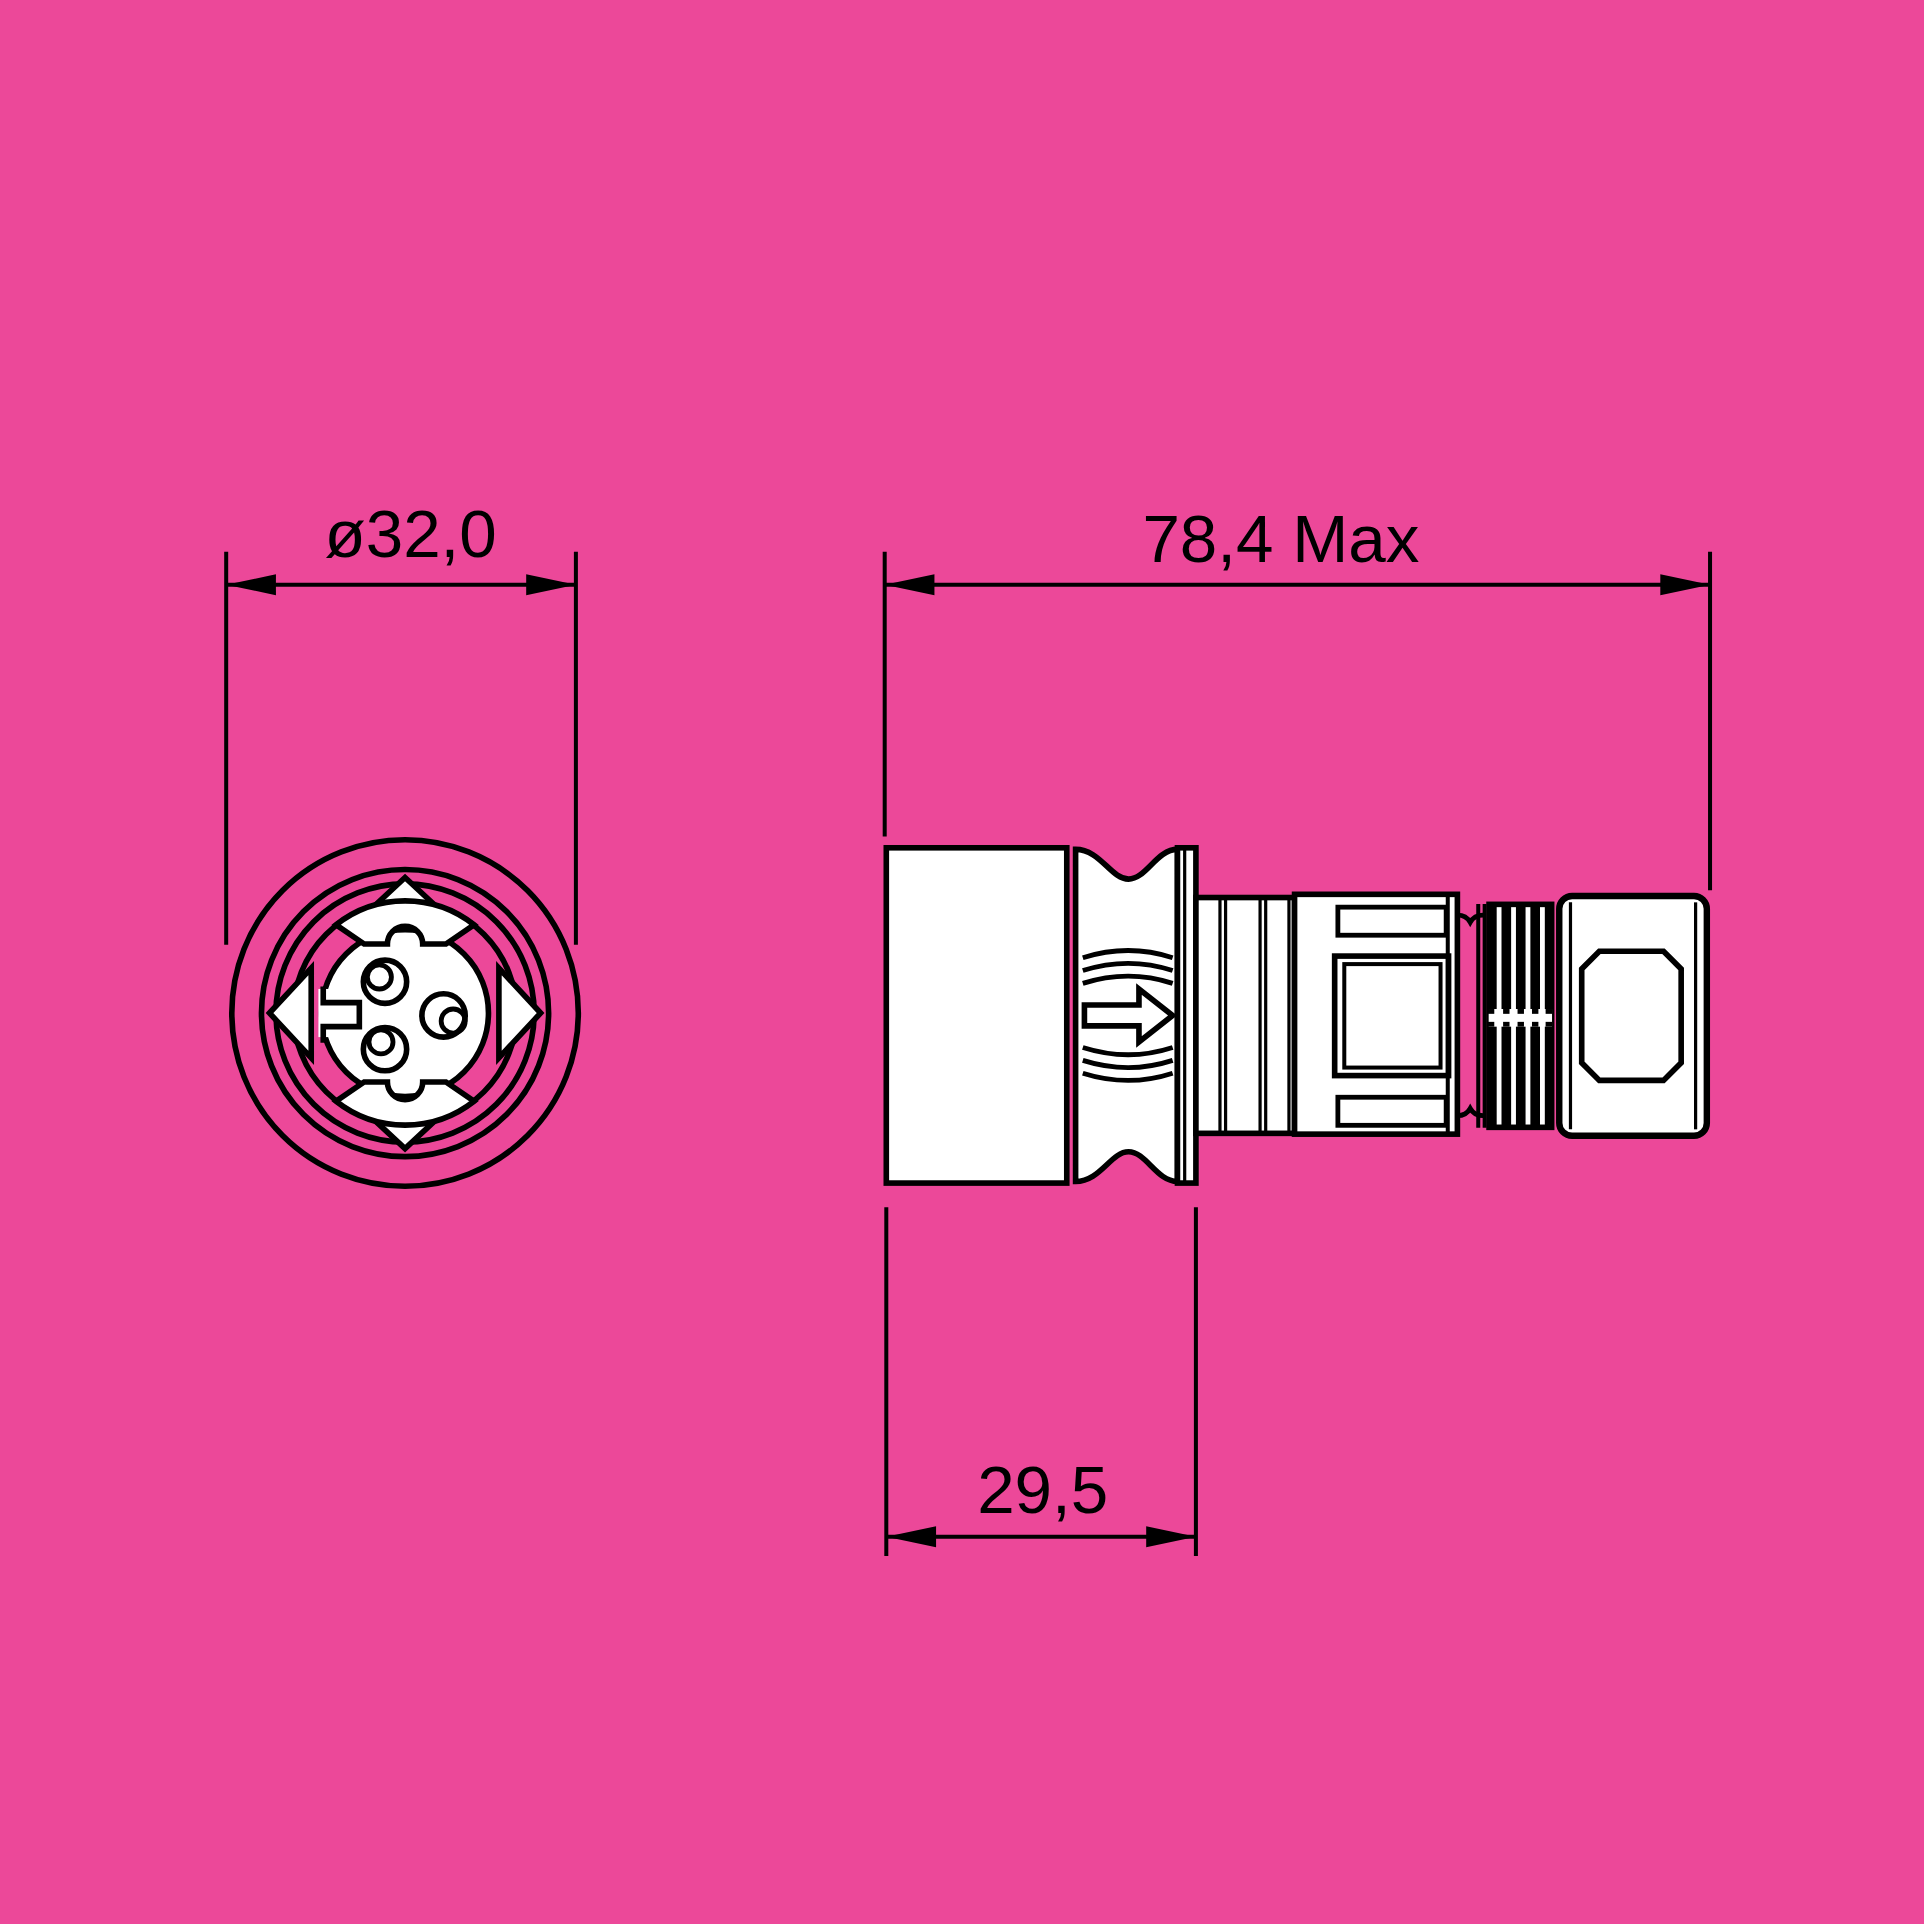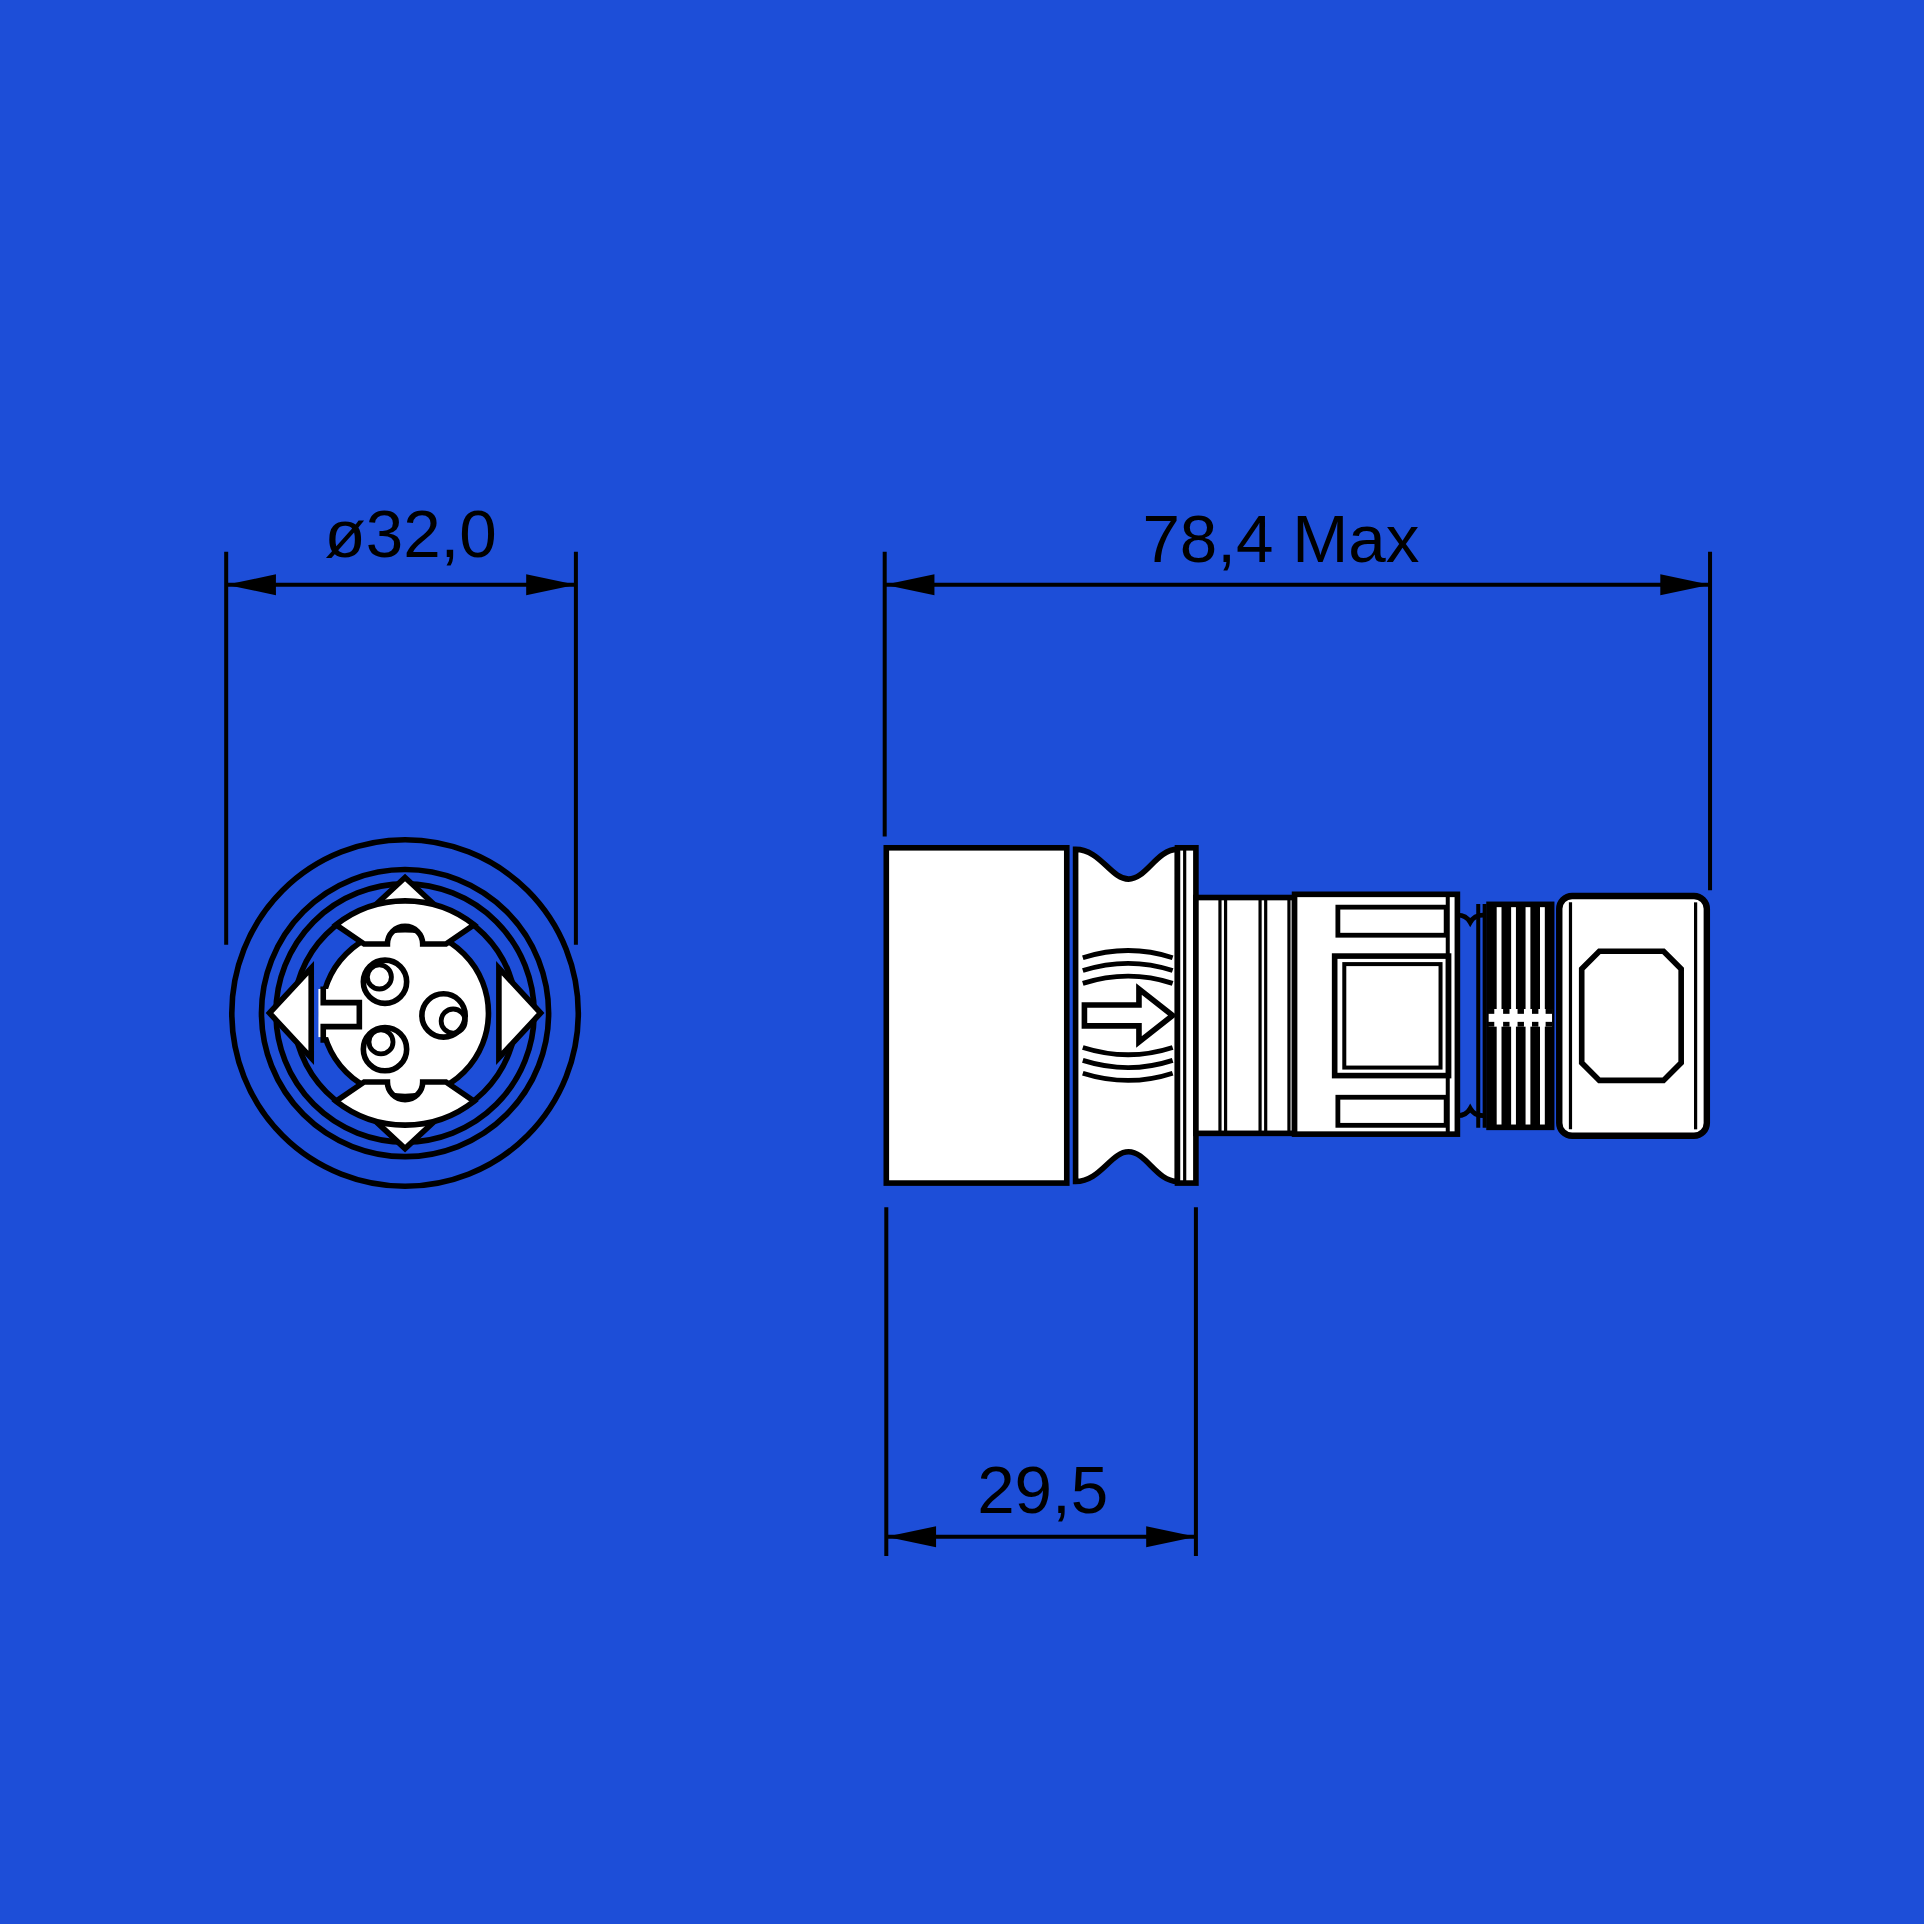--- a/index.html
+++ b/index.html
@@ -1,16 +1,16 @@
 <!DOCTYPE html>
 <html style="font-size:13px"><head>
 <meta charset="utf-8">
 <style>
   html,body{margin:0;padding:0;background:#ffffff;}
-  .page{width:1925px;height:1925px;background:#1d4ed8;position:relative;}
+  .page{width:1925px;height:1925px;background:#ec4899;position:relative;}
   svg{display:block;}
   text{font-family:"Liberation Sans","DejaVu Sans",sans-serif;font-size:84px;fill:#000;}
   .o7{fill:#fff;stroke:#000;stroke-width:7;}
   .o8{fill:#fff;stroke:#000;stroke-width:8;}
   .n7{fill:none;stroke:#000;stroke-width:7;}
   .n6{fill:none;stroke:#000;stroke-width:6;}
   .n5{fill:none;stroke:#000;stroke-width:5;}
   .n4{fill:none;stroke:#000;stroke-width:4;}
   .dim{fill:none;stroke:#000;stroke-width:5;}
   .ah{fill:#000;stroke:none;}

